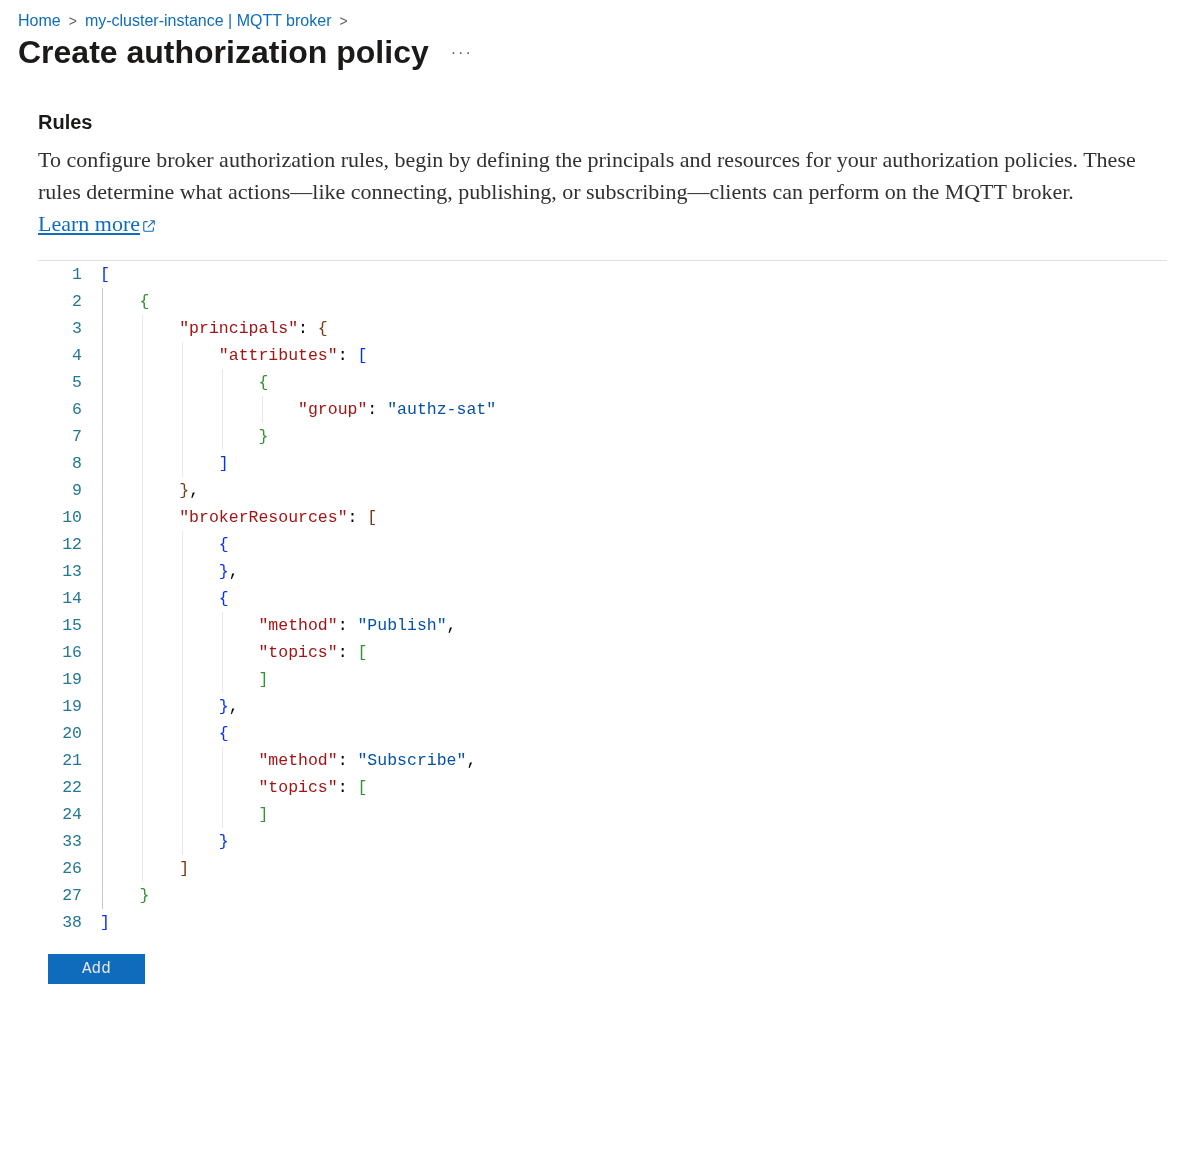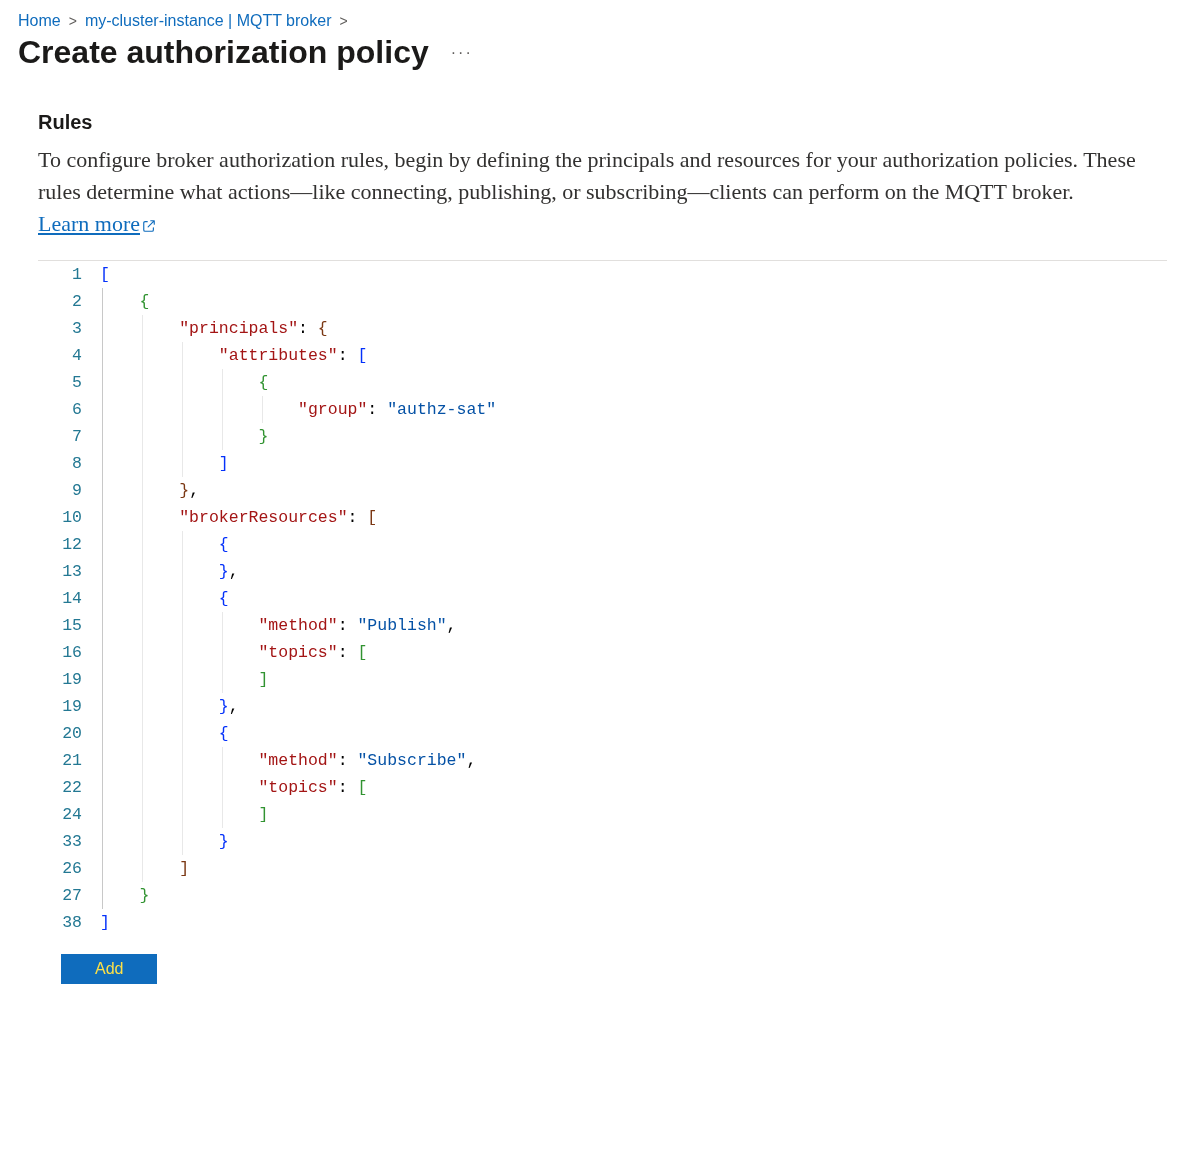--- a/index.html
+++ b/index.html
@@ -101,28 +101,28 @@
   .g1 { border-left-color: #c8c8c8; }
   .g2 { border-left-color: #e8e8e8; }
   .t-bracket { color: #0431fa; }
   .t-bracket2 { color: #319331; }
   .t-bracket3 { color: #7b3814; }
   .t-key { color: #a31515; }
   .t-str { color: #0451a5; }
   .t-punct { color: #000000; }
   .add-btn {
     margin-top: 18px;
-    margin-left: 23px;
+    margin-left: 10px;
     background: #0f6cbd;
-    color: #fde047;
+    color: #e5e5e5;
     border: none;
     font-size: 16px;
     padding: 6px 34px;
     cursor: pointer;
-    font-family: Liberation Sans, sans-serif;
+    font-family: Liberation Mono, monospace;
   }
 </style>
 </head>
 <body>
 
 <nav class="breadcrumb">
   <a>Home</a>
   <span class="chevron">&gt;</span>
   <a>my-cluster-instance | MQTT broker</a>
   <span class="chevron">&gt;</span>

